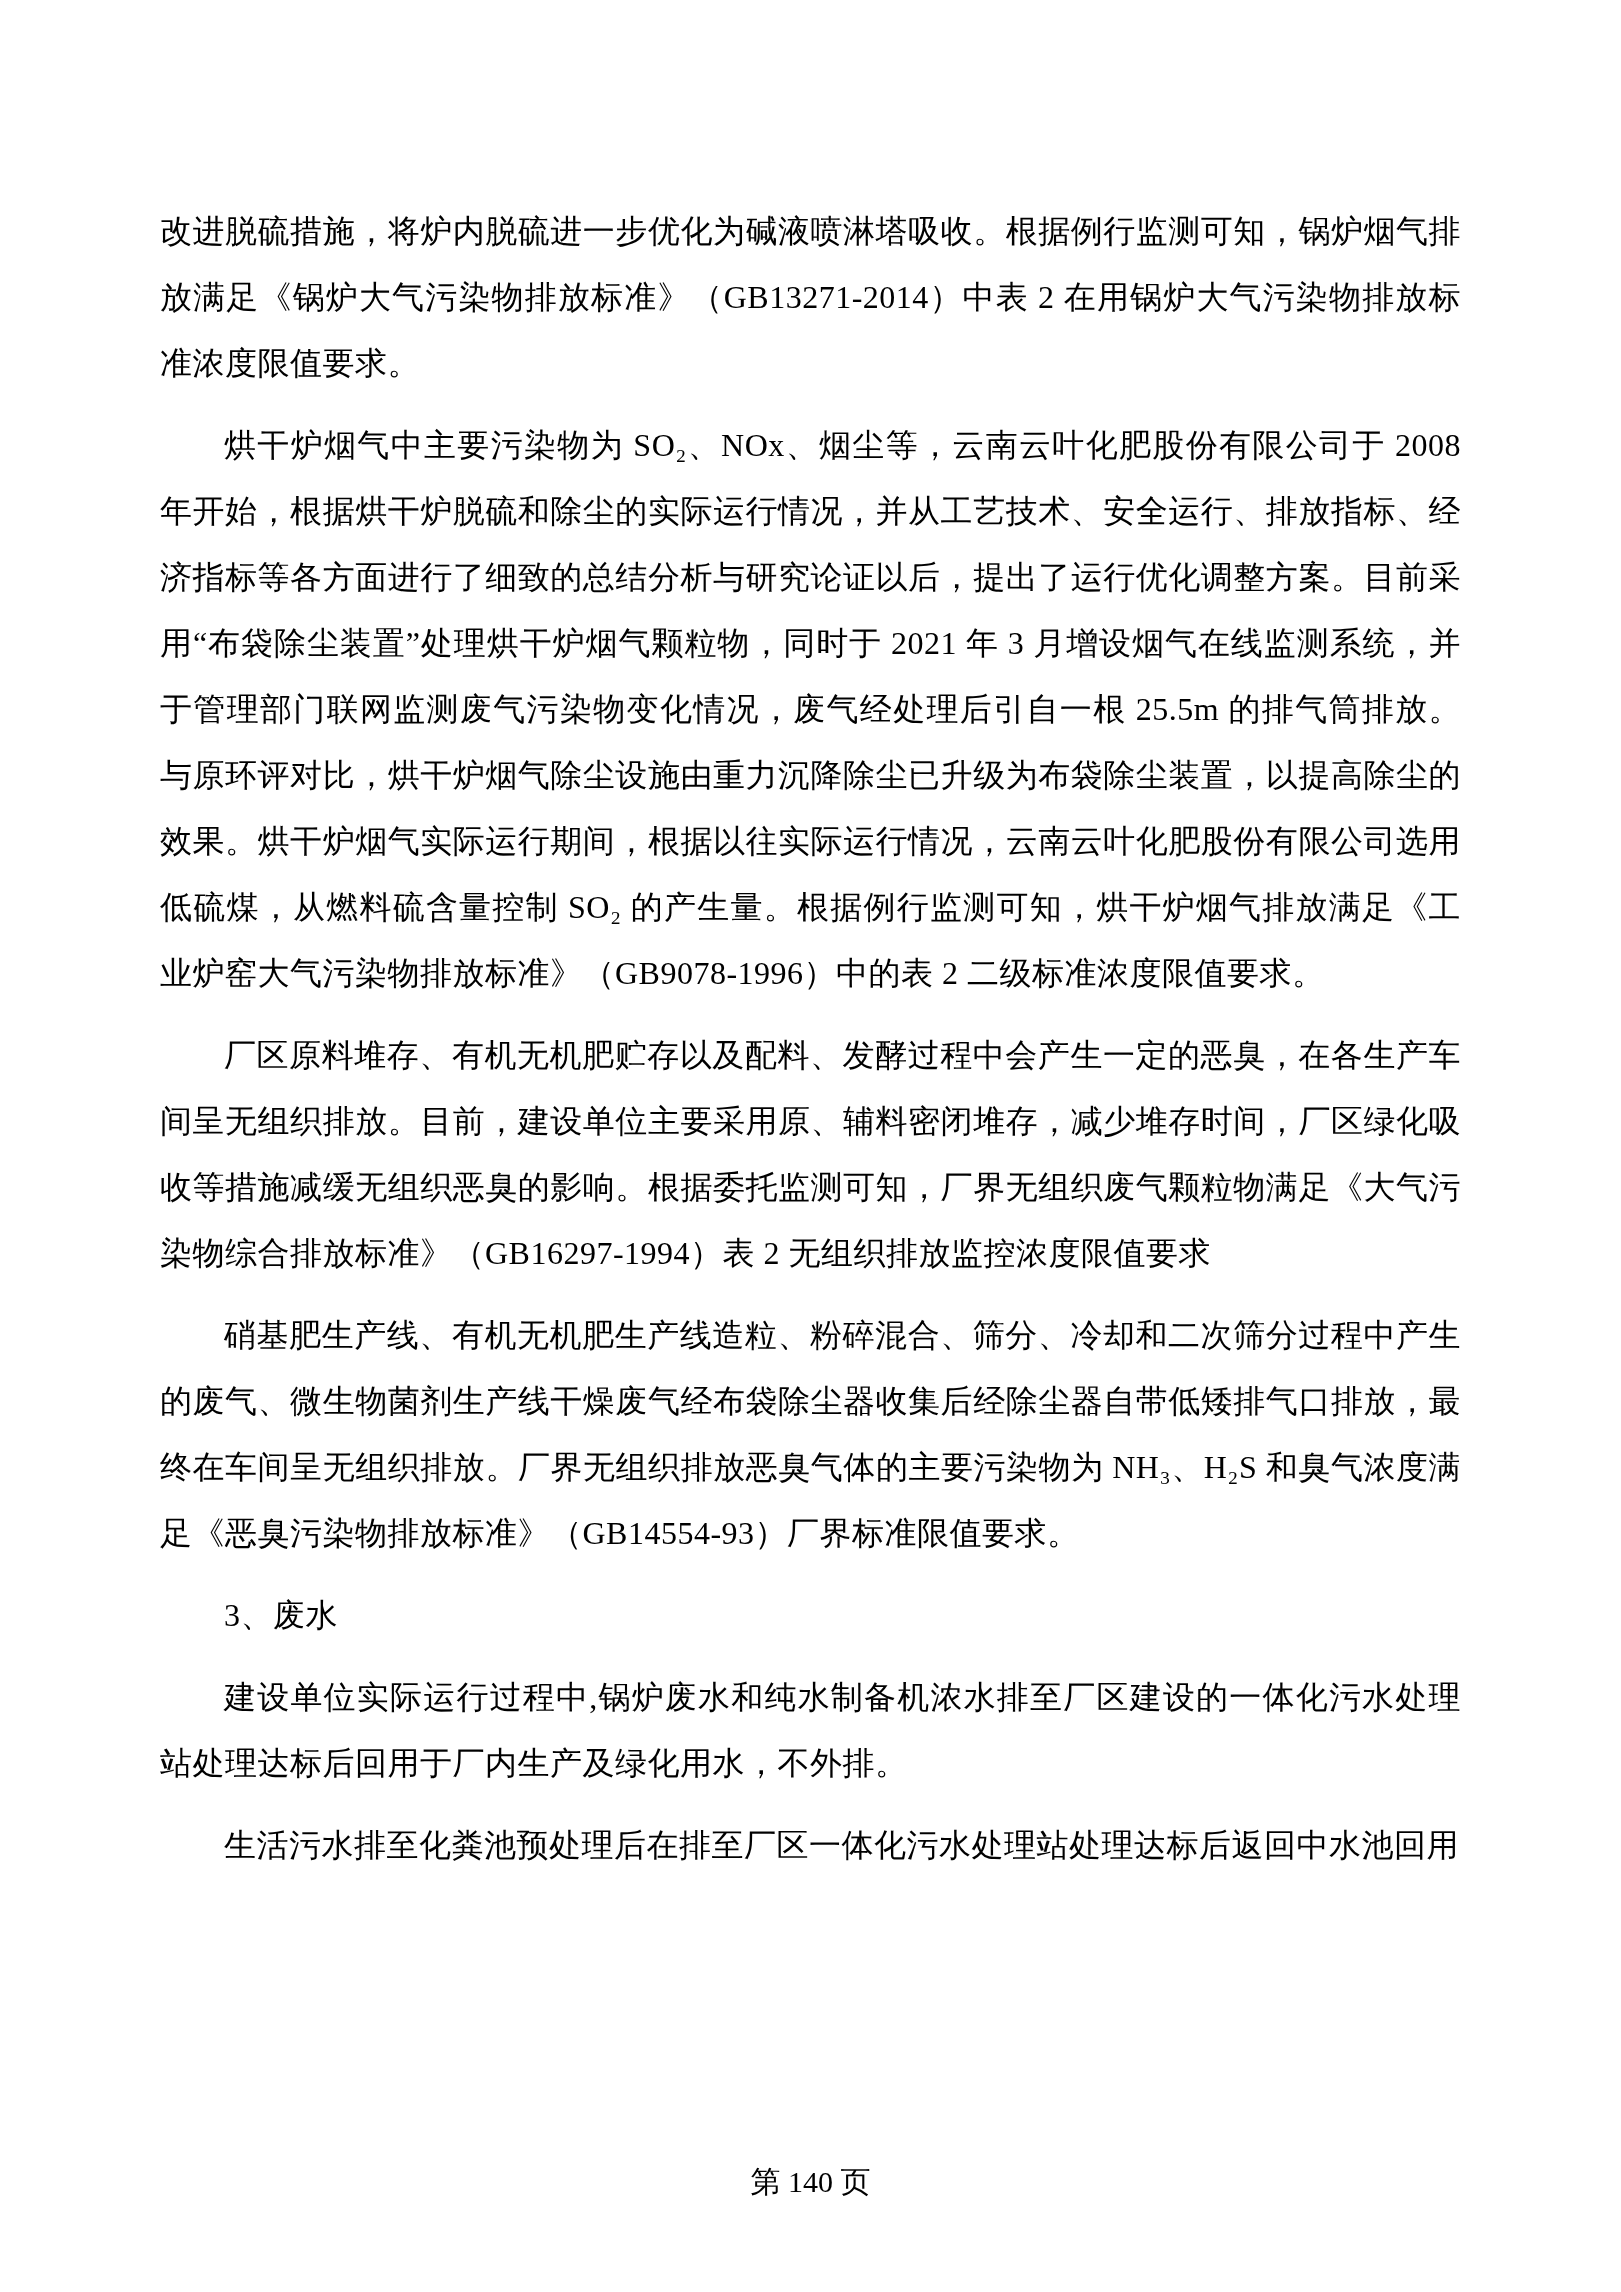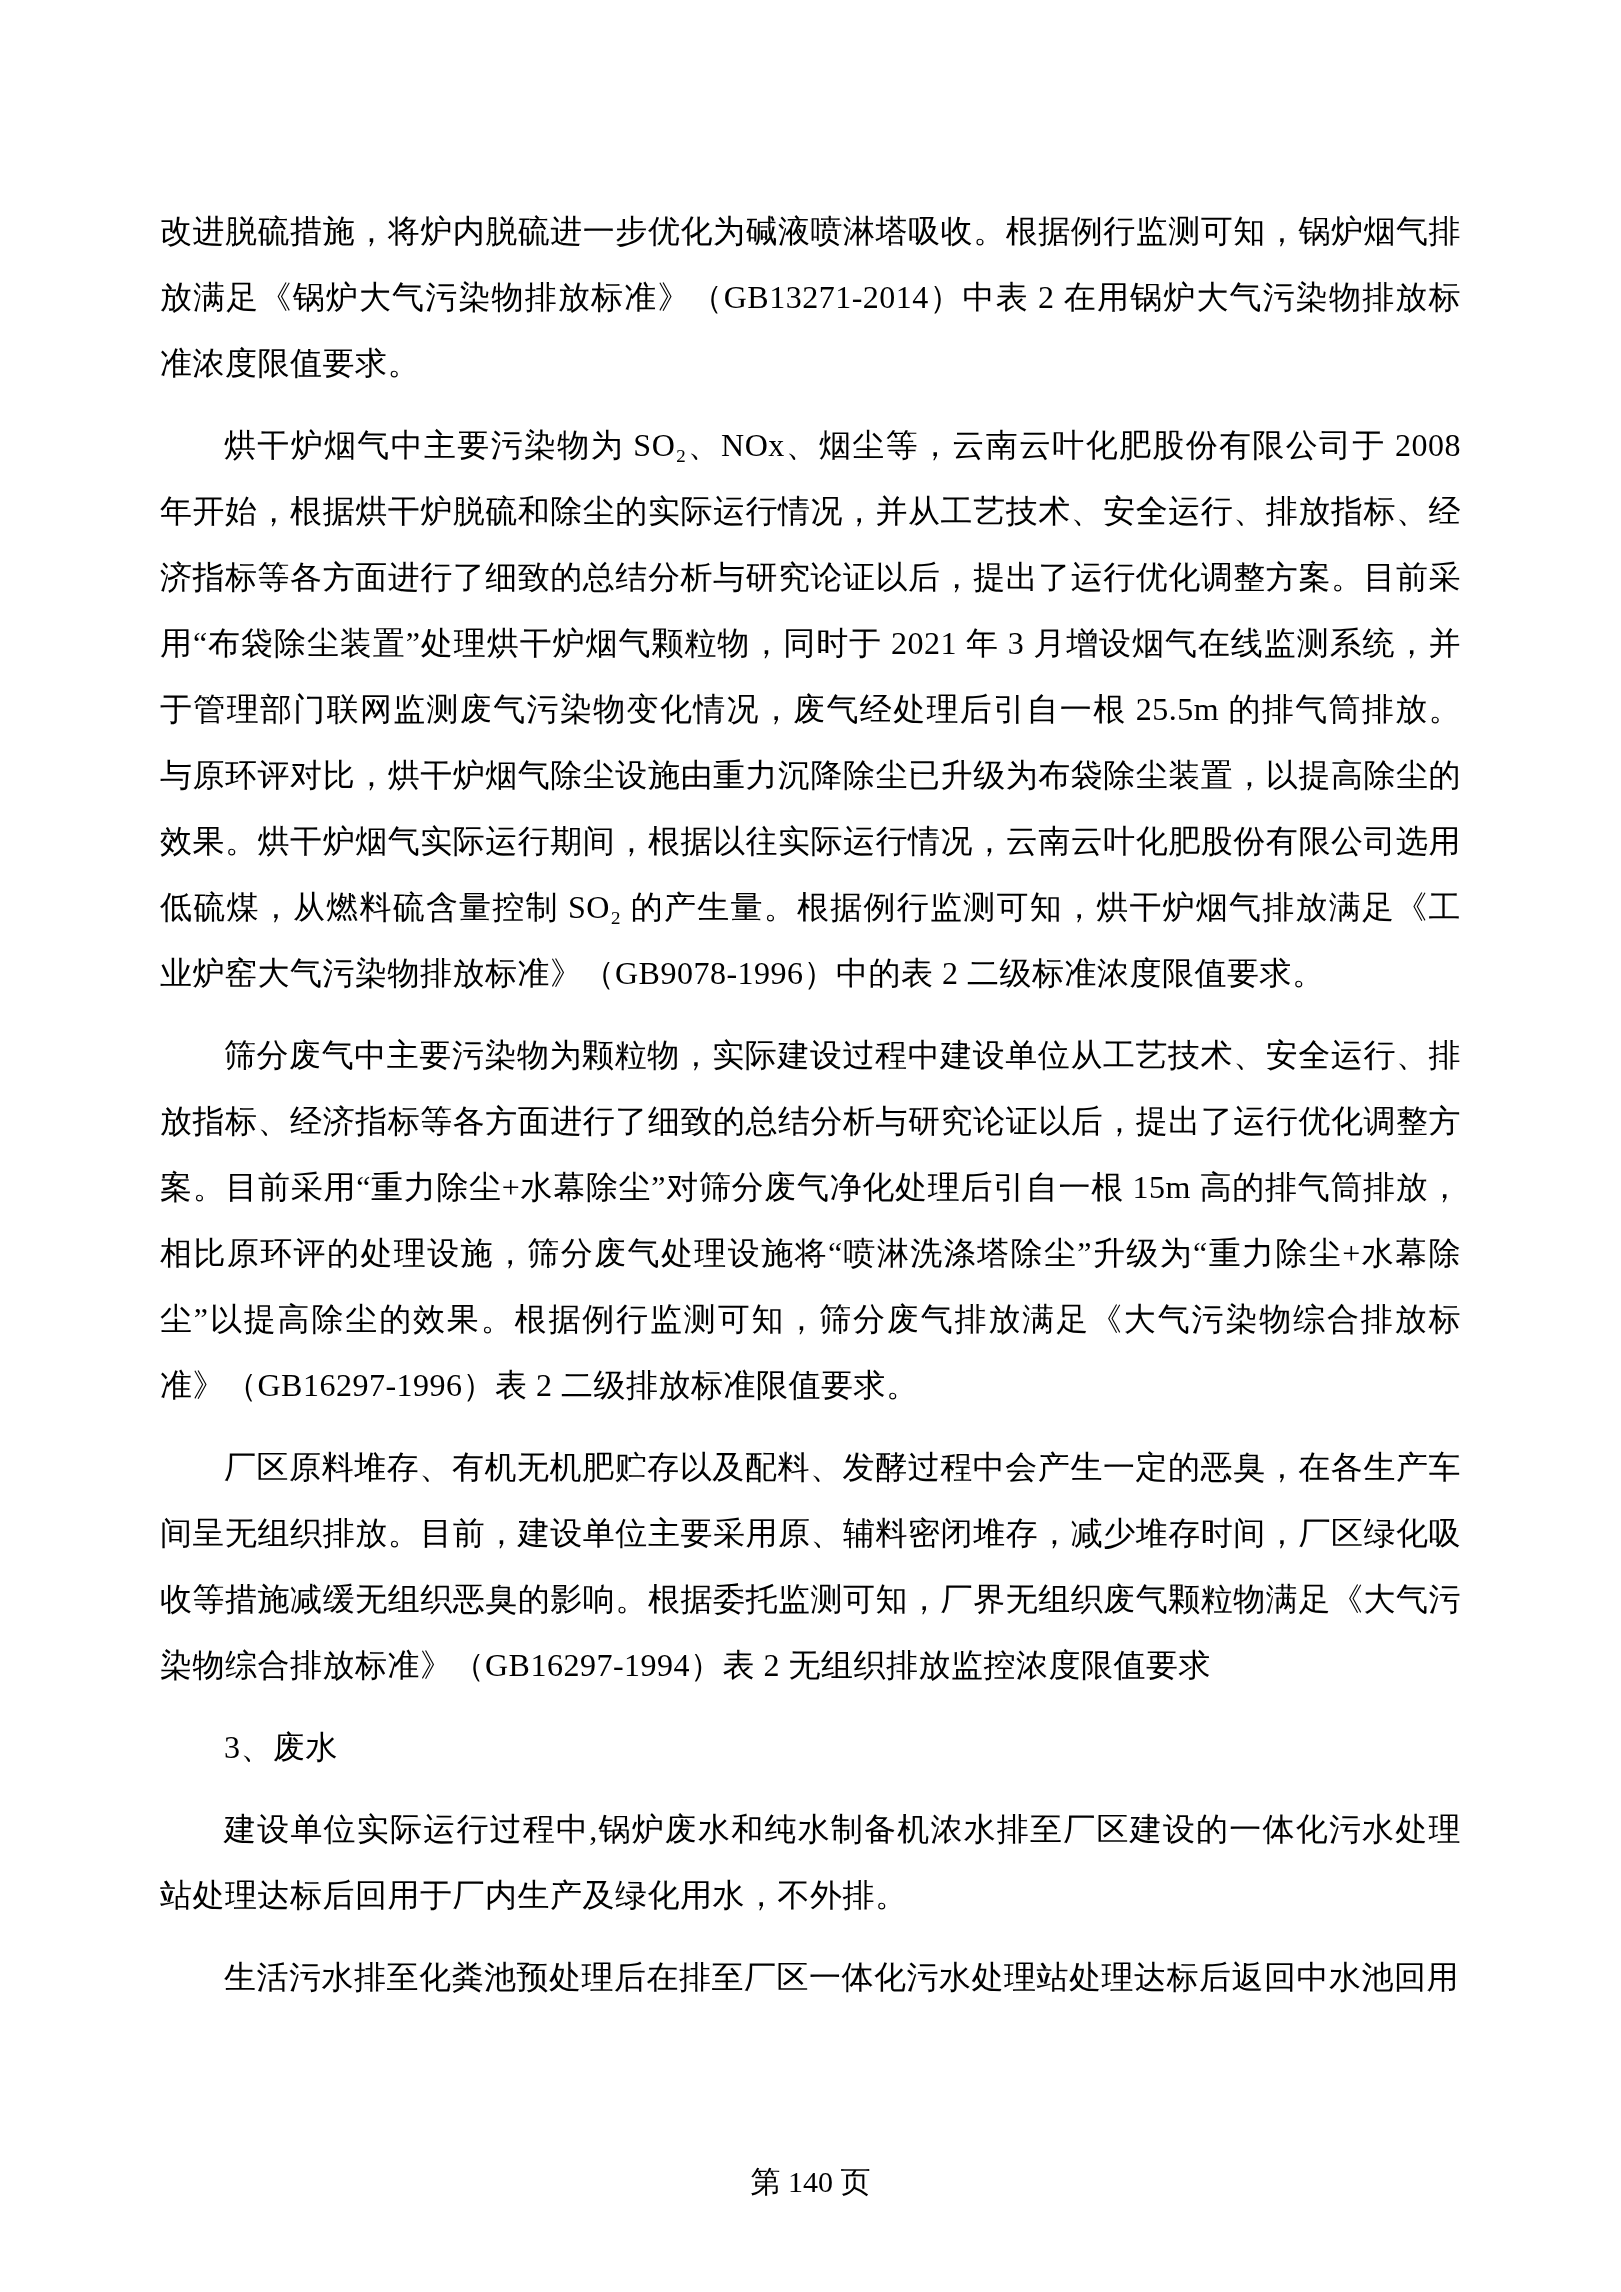--- a/index.html
+++ b/index.html
@@ -44,22 +44,22 @@
     line-height: 39px;
   }
 </style>
 </head>
 <body>
 
 <div class="page">
   <div class="content">
     <p class="para">改进脱硫措施，将炉内脱硫进一步优化为碱液喷淋塔吸收。根据例行监测可知，锅炉烟气排放满足《锅炉大气污染物排放标准》（GB13271-2014）中表 2 在用锅炉大气污染物排放标准浓度限值要求。</p>
     <p class="para indent">烘干炉烟气中主要污染物为 SO₂、NOx、烟尘等，云南云叶化肥股份有限公司于 2008 年开始，根据烘干炉脱硫和除尘的实际运行情况，并从工艺技术、安全运行、排放指标、经济指标等各方面进行了细致的总结分析与研究论证以后，提出了运行优化调整方案。目前采用“布袋除尘装置”处理烘干炉烟气颗粒物，同时于 2021 年 3 月增设烟气在线监测系统，并于管理部门联网监测废气污染物变化情况，废气经处理后引自一根 25.5m 的排气筒排放。与原环评对比，烘干炉烟气除尘设施由重力沉降除尘已升级为布袋除尘装置，以提高除尘的效果。烘干炉烟气实际运行期间，根据以往实际运行情况，云南云叶化肥股份有限公司选用低硫煤，从燃料硫含量控制 SO₂ 的产生量。根据例行监测可知，烘干炉烟气排放满足《工业炉窑大气污染物排放标准》（GB9078-1996）中的表 2 二级标准浓度限值要求。</p>
-    <p class="para indent">筛分废气中主要污染物为颗粒物，实际建设过程中建设单位从工艺技术、安全运行、排放指标、经济指标等各方面进行了细致的总结分析与研究论证以后，提出了运行优化调整方案。目前采用“重力除尘+水幕除尘”对筛分废气净化处理后引自一根 15m 高的排气筒排放，相比原环评的处理设施，筛分废气处理设施将“喷淋洗涤塔除尘”升级为“重力除尘+水幕除尘”以提高除尘的效果。根据例行监测可知，筛分废气排放满足《大气污染物综合排放标准》（GB16297-1996）表 2 二级排放标准限值要求。</p>
     <p class="para indent">厂区原料堆存、有机无机肥贮存以及配料、发酵过程中会产生一定的恶臭，在各生产车间呈无组织排放。目前，建设单位主要采用原、辅料密闭堆存，减少堆存时间，厂区绿化吸收等措施减缓无组织恶臭的影响。根据委托监测可知，厂界无组织废气颗粒物满足《大气污染物综合排放标准》（GB16297-1994）表 2 无组织排放监控浓度限值要求</p>
+    <p class="para indent">硝基肥生产线、有机无机肥生产线造粒、粉碎混合、筛分、冷却和二次筛分过程中产生的废气、微生物菌剂生产线干燥废气经布袋除尘器收集后经除尘器自带低矮排气口排放，最终在车间呈无组织排放。厂界无组织排放恶臭气体的主要污染物为 NH₃、H₂S 和臭气浓度满足《恶臭污染物排放标准》（GB14554-93）厂界标准限值要求。</p>
     <p class="para indent">3、废水</p>
     <p class="para indent">建设单位实际运行过程中,锅炉废水和纯水制备机浓水排至厂区建设的一体化污水处理站处理达标后回用于厂内生产及绿化用水，不外排。</p>
     <p class="para indent">生活污水排至化粪池预处理后在排至厂区一体化污水处理站处理达标后返回中水池回用</p>
   </div>
   <div class="footer">
     <span>第 140 页</span>
   </div>
 </div>
 
 

